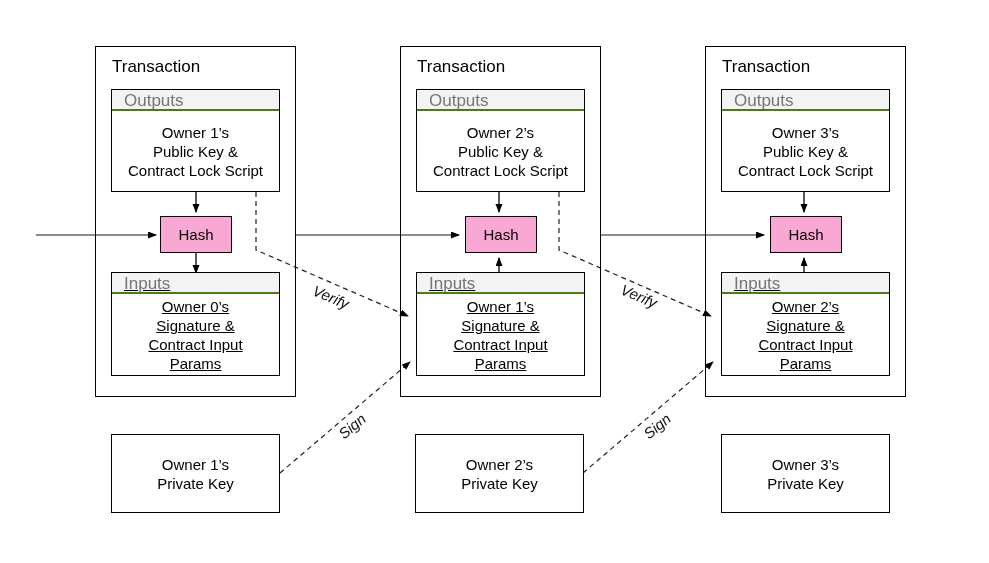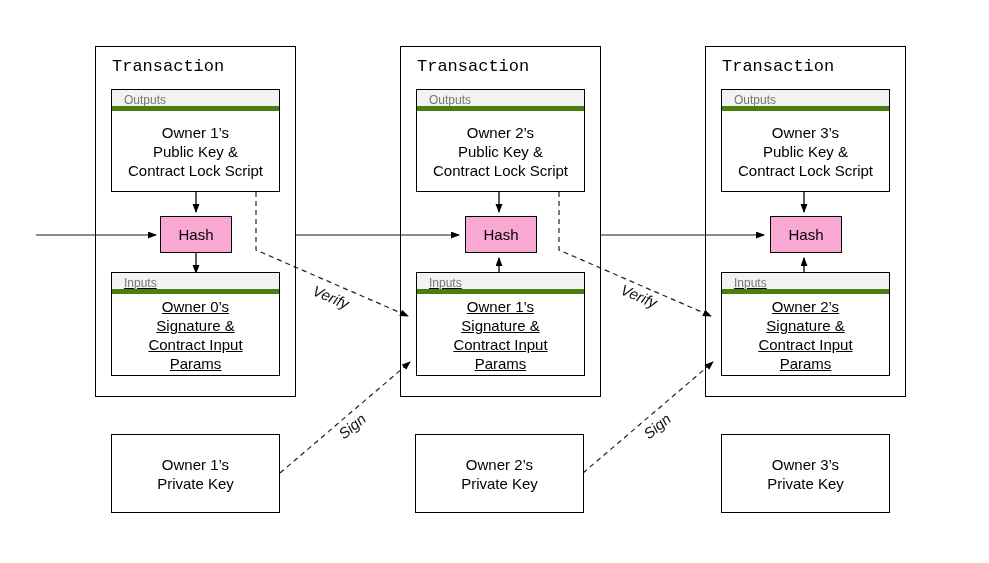--- a/index.html
+++ b/index.html
@@ -9,31 +9,30 @@
   }
   .edges { position:absolute; left:0; top:0; width:989px; height:563px; }
 
   .txn {
     position:absolute; top:46px; width:201px; height:351px;
     border:1px solid #000; background:transparent; box-sizing:border-box;
   }
   .txn-title {
     position:absolute; left:16px; top:10px; font-size:17px; color:#000;
     white-space:nowrap;
-    font-family:Liberation Mono, monospace;
   }
   .section {
     position:absolute; left:15px; width:169px; border:1px solid #000;
     background:#fff; box-sizing:border-box;
   }
   .section.outputs { top:42px;  height:103px; }
   .section.inputs  { top:225px; height:104px;text-decoration:underline; }
   .section-header {
-    height:21px; line-height:21px; background:#f3f3f3; border-bottom:5px solid #4d7c0f;
-    padding-left:12px; font-size:12px; color:#757575; box-sizing:border-box;
+    height:21px; line-height:21px; background:#f3f3f3; border-bottom:2px solid #4d7c0f;
+    padding-left:12px; font-size:17px; color:#757575; box-sizing:border-box;
   }
   .section-body {
     display:flex; align-items:center; justify-content:center; text-align:center;
     white-space:pre-line; font-size:15px; line-height:19px; color:#000;
     height:calc(100% - 21px);
   }
   .hash-box {
     position:absolute; left:64px; top:169px; width:72px; height:37px;
     border:1px solid #000; background:#f9a8d4; box-sizing:border-box;
     display:flex; align-items:center; justify-content:center; font-size:15px;

